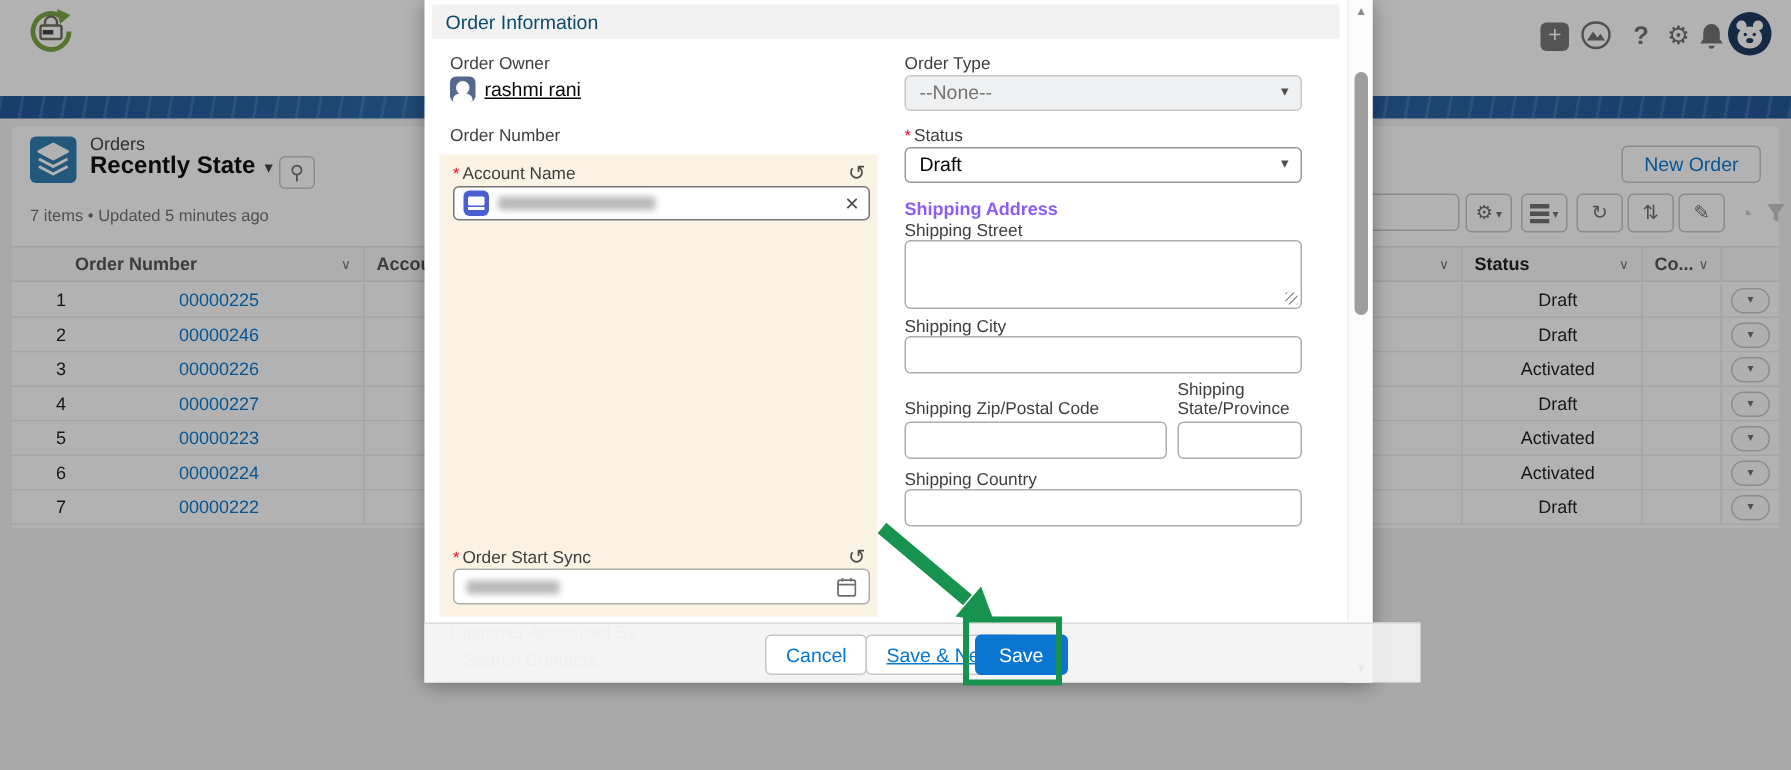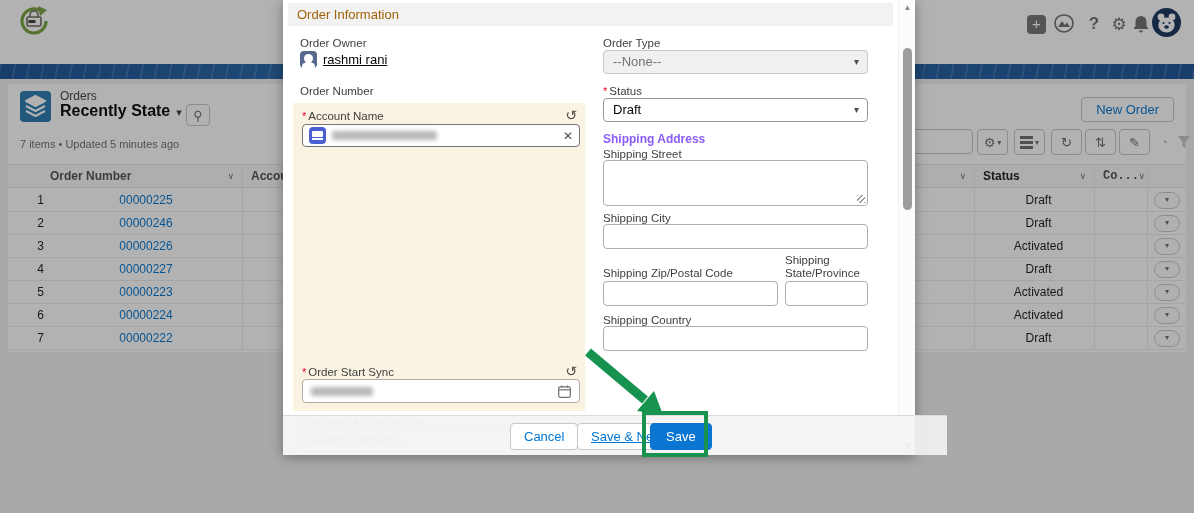--- a/index.html
+++ b/index.html
@@ -59,38 +59,38 @@
   #thead { position:absolute; left:0; top:80px; width:1178px; height:24px; background:#fafaf9;
            border-top:1px solid #e5e5e5; border-bottom:1px solid #e5e5e5; display:flex;
            font-size:12px; font-weight:bold; color:#514f4d; }
   #tbody { position:absolute; left:0; top:105px; width:1178px; }
   .trow { display:flex; height:23px; border-bottom:1px solid #ececec; font-size:12px; align-items:center; background:#fff; }
   .hc, .dc { height:100%; display:flex; align-items:center;justify-content:center; }
   .c-num    { width:42px;  justify-content:flex-end; padding-right:6px; color:#181818; }
   .c-order  { width:193px; border-right:1px solid #ececec; padding-left:0; }
   .c-account{ flex:1; border-right:1px solid #ececec; padding-left:8px; }
   .c-status { width:120px; border-right:1px solid #ececec; padding-left:8px; color:#181818; }
-  .c-co     { width:53px;  border-right:1px solid #ececec; padding-left:8px;font-family:Liberation Mono, monospace; }
+  .c-co     { width:53px;  border-right:1px solid #ececec; padding-left:8px; }
   .c-action { width:38px;  justify-content:center; }
   .hc.c-order, .hc.c-account, .hc.c-status, .hc.c-co { justify-content:space-between; padding-right:8px; }
   .chev { font-size:9px; color:#706e6b; font-weight:normal; }
   .olink { color:#0176d3; text-decoration:none; cursor:pointer; }
   .blurbar { display:inline-block; height:9px; border-radius:2px; filter:blur(2px); }
   .blur-acct { width:72px; background:#9fb7dc; cursor:pointer; }
   .rowact { width:26px; height:17px; border:1px solid #c9c7c5; border-radius:9px; background:#fdfdfd;
             color:#706e6b; font-size:8px; line-height:14px; cursor:pointer; }
 
   
   #dim { position:absolute; inset:0; background:rgba(20,20,20,0.33); z-index:5; }
 
   
   #modal { position:absolute; left:283px; top:0; width:632px; height:455px; background:#fff; z-index:10;
            box-shadow:0 2px 12px rgba(0,0,0,0.35); font-size:13px; color:#080707; }
   #sect-head { position:absolute; left:5px; top:3px; right:22px; height:23px; background:#f3f2f2; border-radius:2px;
-               line-height:23px; padding-left:9px; font-size:13px; color:#a16207; }
+               line-height:23px; padding-left:9px; font-size:13px; color:#0c4a6e; }
   .flabel { font-size:11.5px; color:#3e3e3c; }
   .req { color:#ea001e; margin-right:2px; font-size:11px; }
   .colL { position:absolute; left:17px; top:26px; width:286px; }
   .colR { position:absolute; left:320px; top:26px; width:265px; }
 
   #owner-label { position:absolute; left:0; top:11px; }
   #owner-row { position:absolute; left:0; top:25px; display:flex; align-items:center; gap:6px;text-decoration:underline; }
   #owner-avatar { width:17px; height:17px; border-radius:4px; background:#54698d; position:relative; overflow:hidden; }
   #owner-avatar:before { content:""; position:absolute; left:4px; top:3px; width:9px; height:9px; border-radius:50%; background:#fff; }
   #owner-avatar:after  { content:""; position:absolute; left:2px; top:11px; width:13px; height:8px; border-radius:50% 50% 0 0; background:#fff; }

